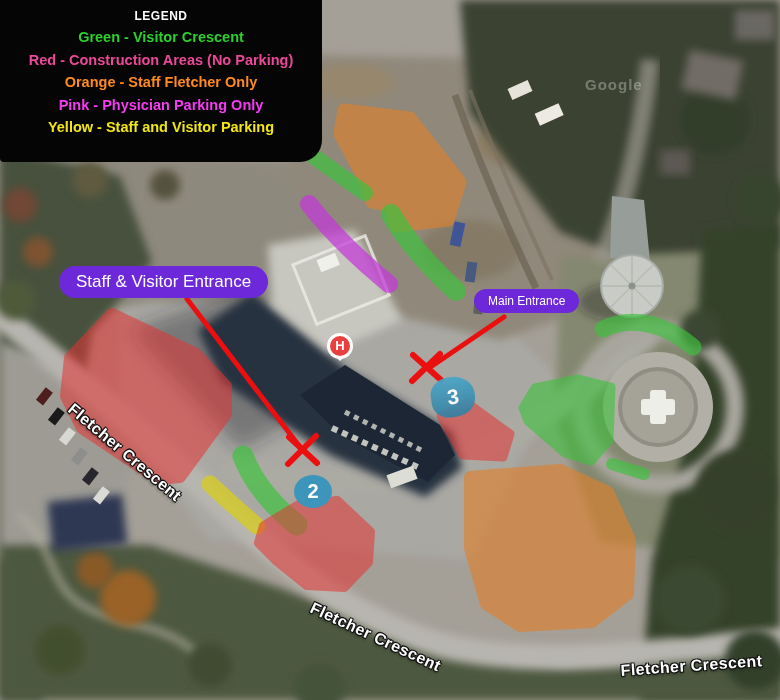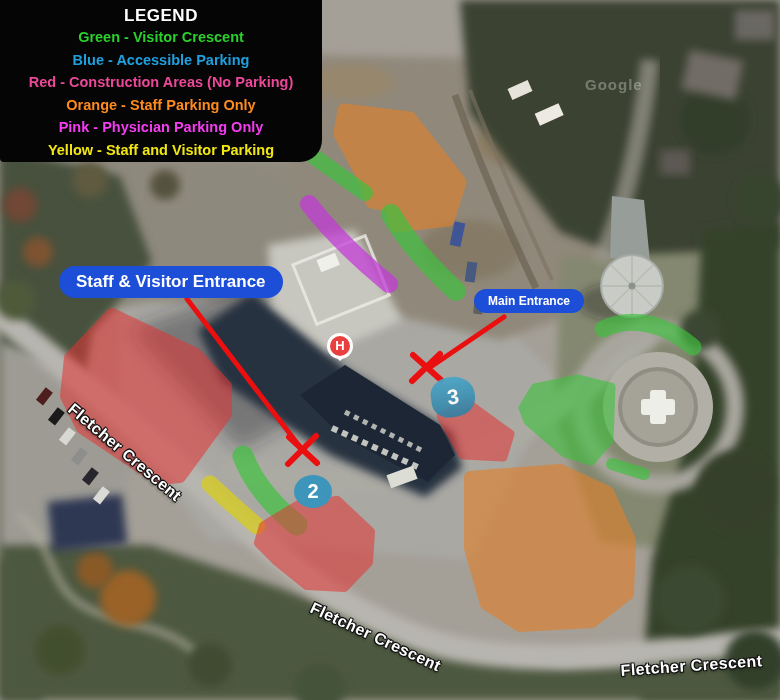--- a/index.html
+++ b/index.html
@@ -4,27 +4,27 @@
 <style>
   html,body{margin:0;padding:0;background:#222;}
   .stage{position:relative;width:780px;height:700px;overflow:hidden;
          font-family:"Liberation Sans",sans-serif;background:#a49f97;}
   .stage svg{position:absolute;left:0;top:0;}
 
   
   .legend{position:absolute;left:0;top:0;width:322px;height:162px;background:#050505;
           border-bottom-right-radius:22px;border-bottom-left-radius:4px;
           text-align:center;padding-top:6px;box-sizing:border-box;z-index:40;}
-  .legend-title{color:#fff;font-weight:700;font-size:17px;line-height:20px;letter-spacing:.5px;}
+  .legend-title{color:#fff;font-weight:700;font-size:12px;line-height:20px;letter-spacing:.5px;}
   .legend-row{font-weight:700;font-size:14.5px;line-height:22.6px;white-space:nowrap;}
   .lg-green{color:#2bd12b}.lg-blue{color:#1fa0e0}.lg-red{color:#ec4899}
   .lg-orange{color:#ff8b1f}.lg-yellow{color:#f2e713}.lg-pink{color:#f43cf0}
 
   
-  .pill{position:absolute;background:#1d4ed8;color:#fff;font-weight:700;
+  .pill{position:absolute;background:#6d28d9;color:#fff;font-weight:400;
         border-radius:18px;white-space:nowrap;z-index:30;text-align:center;}
   .pill.staff{left:59px;top:266px;font-size:17px;padding:6px 17px;}
   .pill.main{left:474px;top:289px;font-size:12px;padding:5px 14px;}
 
   
   .hpin{position:absolute;left:327px;top:333px;width:26px;height:26px;z-index:25;}
   .hpin-pointer{position:absolute;left:8px;top:16px;width:10px;height:10px;background:#fff;
                 transform:rotate(45deg);}
   .hpin-ring{position:absolute;left:0;top:0;width:26px;height:26px;border-radius:50%;background:#fff;}
   .hpin-inner{position:absolute;left:3px;top:3px;width:20px;height:20px;border-radius:50%;
@@ -210,20 +210,19 @@
   </div>
   <div class="zone-badge badge-2">2</div>
   <div class="zone-badge badge-3">3</div>
 
   <div class="pill staff">Staff &amp; Visitor Entrance</div>
   <div class="pill main">Main Entrance</div>
 
   <div class="legend">
     <div class="legend-title">LEGEND</div>
     <div class="legend-row lg-green">Green - Visitor Crescent</div>
-    <div class="legend-row lg-blue">Blue - Accessible Parking</div>
     <div class="legend-row lg-red">Red - Construction Areas (No Parking)</div>
-    <div class="legend-row lg-orange">Orange - Staff Parking Only</div>
+    <div class="legend-row lg-orange">Orange - Staff Fletcher Only</div>
     <div class="legend-row lg-pink">Pink - Physician Parking Only</div>
     <div class="legend-row lg-yellow">Yellow - Staff and Visitor Parking</div>
   </div>
 
 </div>
 
 </body></html>

